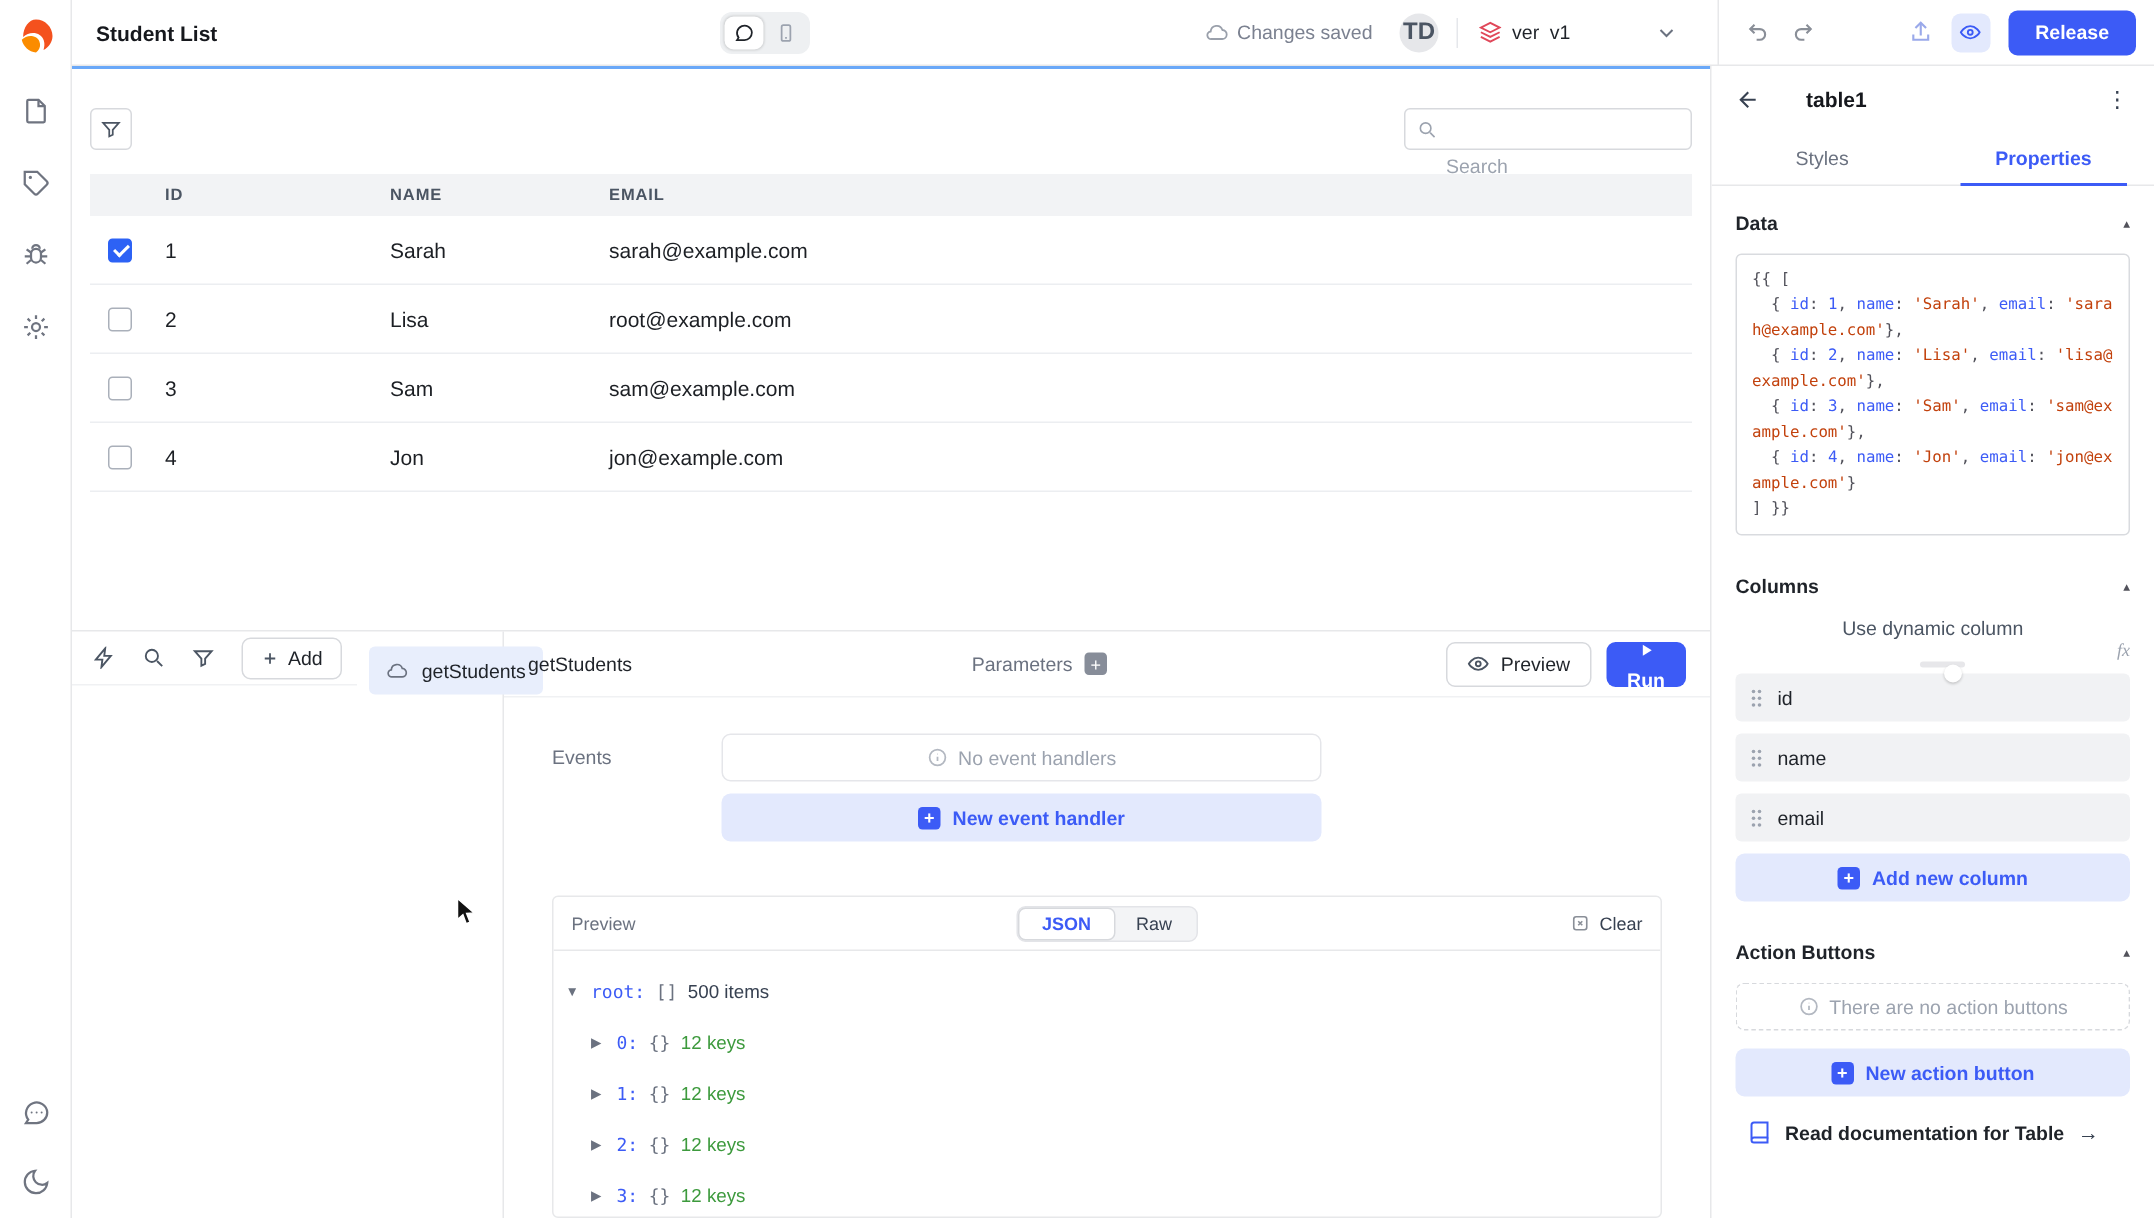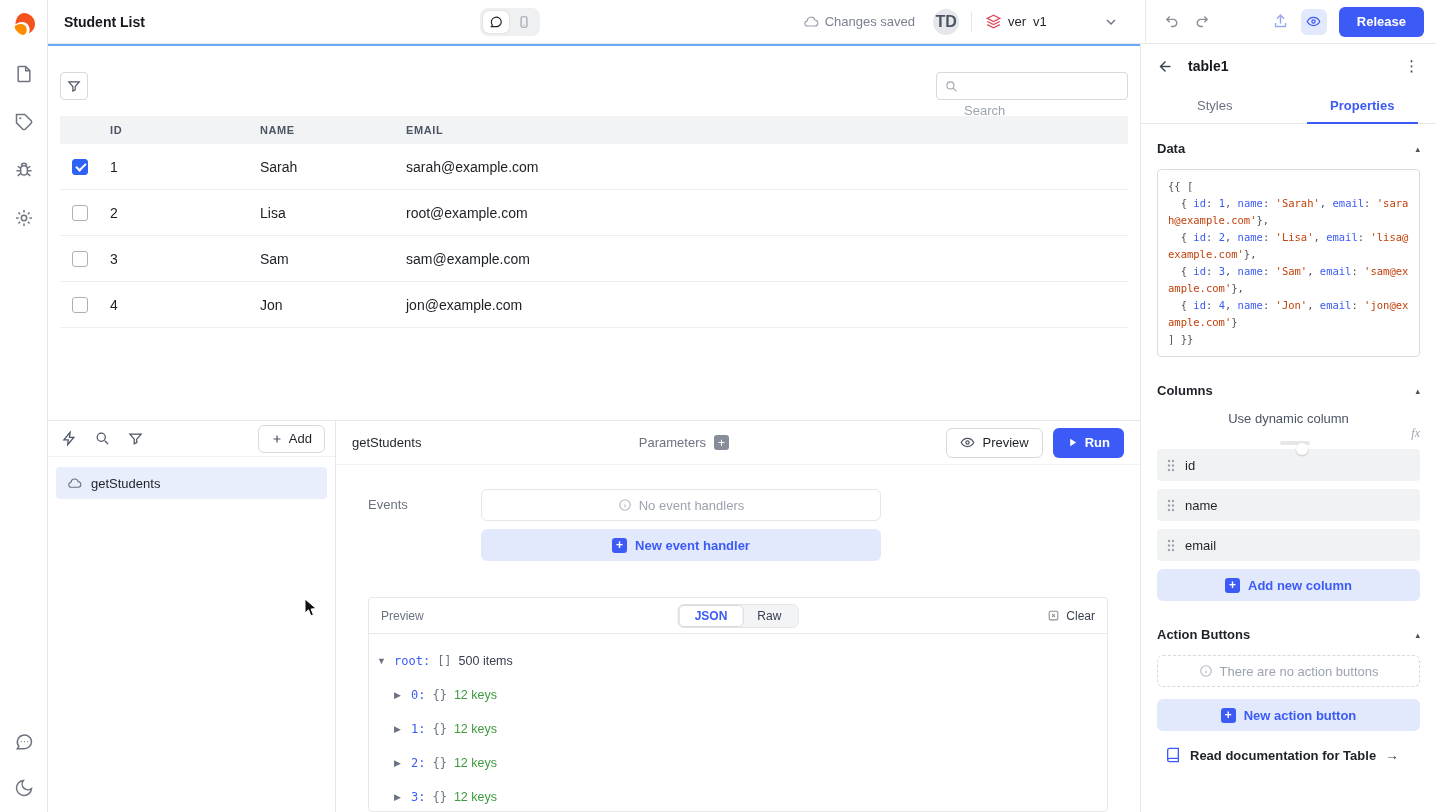--- a/index.html
+++ b/index.html
@@ -64,38 +64,38 @@
   .tw-th { font-size:11px; font-weight:700; letter-spacing:.6px; color:#4b5563; padding-left:10px; cursor:pointer; }
   .tw-row { display:grid; grid-template-columns:40px 150px 146px 1fr; height:46px; align-items:center; border-bottom:1px solid #eceef1; font-size:14px; color:#1c1f24; cursor:pointer; }
   .tw-cell { padding-left:10px; }
   .tw-checkcell { display:flex; justify-content:center; }
   .checkbox { width:16px; height:16px; border:1.5px solid #aab0ba; border-radius:3px; background:#fff; cursor:pointer; position:relative; }
   .checkbox.checked { background:#2d62f5; border-color:#2d62f5; }
   .checkbox.checked::after { content:""; position:absolute; left:4.5px; top:1.5px; width:4px; height:8px; border:solid #fff; border-width:0 2px 2px 0; transform:rotate(45deg); }
 
   
   .bottom-panel { flex:1; display:flex; border-top:1px solid #e7e8ea; min-height:0; }
-  .query-list { width:288px; flex:none; border-right:1px solid #e7e8ea; display:flex; flex-direction:column; }
+  .query-list { width:288px; flex:none; border-right:1px solid #e7e8ea; display:flex; flex-direction:row; }
   .ql-toolbar { height:36px; flex:none; display:flex; align-items:center; padding:0 10px 0 14px; gap:18px; border-bottom:1px solid #f0f1f3; }
   .ql-icon { color:#4b5563; cursor:pointer; } .ql-icon svg { width:15px; height:15px; }
   .ql-add { margin-left:auto; height:28px; border:1px solid #d7d9dd; border-radius:6px; background:#fff; display:flex; align-items:center; gap:6px; padding:0 12px; font-size:13px; color:#1f2329; font-family:inherit; cursor:pointer; }
   .ql-add svg { width:12px; height:12px; color:#4b5563; }
   .ql-item { margin:10px 8px 0; height:32px; background:#e8eefc; border-radius:4px; display:flex; align-items:center; gap:9px; padding:0 11px; font-size:13px; color:#1f2329; cursor:pointer; }
   .ql-item svg { width:15px; height:15px; color:#6b7280; flex:none; }
 
   .query-editor { flex:1; display:flex; flex-direction:column; min-width:0; }
   .qe-header { height:44px; flex:none; display:flex; align-items:center; padding:0 16px; border-bottom:1px solid #f0f1f3; }
   .qe-title { font-size:13px; font-weight:500; color:#1f2329; }
   .qe-params { margin:0 auto; display:flex; align-items:center; gap:8px; color:#6b7280; font-size:13px; }
   .plus-sq { width:15px; height:15px; border-radius:3px; display:inline-flex; align-items:center; justify-content:center; color:#fff; font-size:12px; line-height:1; cursor:pointer; }
   .plus-sq.grey { background:#878d99; }
   .plus-sq.blue { background:#3c5bf6; }
   .qe-preview-btn { height:30px; border:1px solid #d7d9dd; border-radius:6px; background:#fff; display:flex; align-items:center; gap:7px; padding:0 13px; font-size:13px; color:#1f2329; font-family:inherit; cursor:pointer; }
   .qe-preview-btn svg { width:15px; height:15px; color:#4b5563; }
-  .qe-run-btn { margin-left:10px; height:30px; border:none; border-radius:6px; background:#3c5bf6; color:#fff; display:flex; align-items:center; gap:7px; padding:0 14px; font-size:13px; font-weight:600; font-family:inherit; cursor:pointer; }
+  .qe-run-btn { margin-left:10px; height:30px; border:none; border-radius:6px; background:#3c5bf6; color:#fff; display:flex; align-items:center; gap:7px; padding:0 14px; font-size:13px; font-weight:600; font-family:inherit; cursor:pointer;flex-direction:column; }
   .qe-run-btn svg { width:11px; height:11px; }
   .qe-body { flex:1; min-height:0; padding:24px 32px 0; display:flex; flex-direction:column; overflow:hidden; }
   .qe-events-row { display:flex; flex:none; }
   .qe-events-label { width:113px; flex:none; padding-top:8px; font-size:13px; color:#6b7280; }
   .qe-events-content { width:400px; }
   .qe-empty-box { height:32px; border:1px solid #e5e6ea; border-radius:6px; display:flex; align-items:center; justify-content:center; gap:7px; font-size:13px; color:#9ca3af; background:#fff; }
   .qe-empty-box svg { width:14px; height:14px; color:#b3b8c1; }
   .qe-new-event { margin-top:8px; width:100%; height:32px; border:none; border-radius:6px; background:#e3e9fd; color:#3c5bf6; font-size:13px; font-weight:600; font-family:inherit; display:flex; align-items:center; justify-content:center; gap:8px; cursor:pointer; }
 
   .resp { margin-top:36px; flex:1; min-height:0; border:1px solid #e7e8ea; border-radius:4px; display:flex; flex-direction:column; overflow:hidden; }
@@ -110,21 +110,21 @@
   .tree-row { height:34px; display:flex; align-items:center; gap:7px; cursor:pointer; }
   .tree-row.child { padding-left:17px; }
   .tree-caret { font-size:9px; color:#6b7280; width:10px; font-family:"Liberation Sans", sans-serif; }
   .tree-key { color:#3c5bf6; }
   .tree-type { color:#6b7280; }
   .tree-meta-dark { color:#374151; font-family:"Liberation Sans", sans-serif; font-size:12.5px; }
   .tree-meta-green { color:#3d9a3d; font-family:"Liberation Sans", sans-serif; font-size:12.5px; }
 
   
   .right-panel { width:296px; flex:none; border-left:1px solid #e7e8ea; display:flex; flex-direction:column; background:#fff; overflow:hidden; }
-  .rp-header { height:44px; flex:none; display:flex; align-items:center; padding:0 16px; gap:14px; }
+  .rp-header { height:44px; flex:none; display:flex; align-items:center; padding:0 16px; gap:30px; }
   .rp-back { color:#374151; cursor:pointer; } .rp-back svg { width:17px; height:17px; }
   .rp-title { font-size:14px; font-weight:600; color:#16181d; }
   .rp-kebab { margin-left:auto; color:#374151; cursor:pointer; font-size:15px; letter-spacing:1px; }
   .rp-tabs { height:36px; flex:none; display:flex; border-bottom:1px solid #e7e8ea; }
   .rp-tab { flex:1; display:flex; align-items:center; justify-content:center; font-size:13px; color:#6b7280; cursor:pointer; position:relative; }
   .rp-tab.active { color:#3c5bf6; font-weight:600; }
   .rp-tab.active::after { content:""; position:absolute; left:18px; right:18px; bottom:-1px; height:2px; background:#3c5bf6; }
   .rp-scroll { flex:1; overflow:hidden; padding:0 16px 8px; }
   .rp-section-head { display:flex; align-items:center; justify-content:space-between; padding:17px 0 13px; cursor:pointer; }
   .rp-section-title { font-size:13px; font-weight:700; color:#1f2329; }

